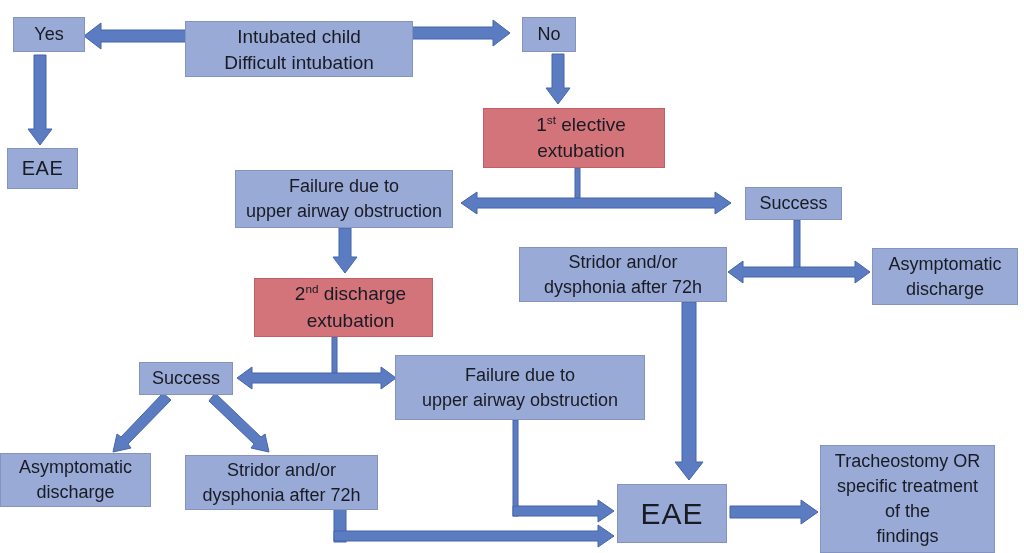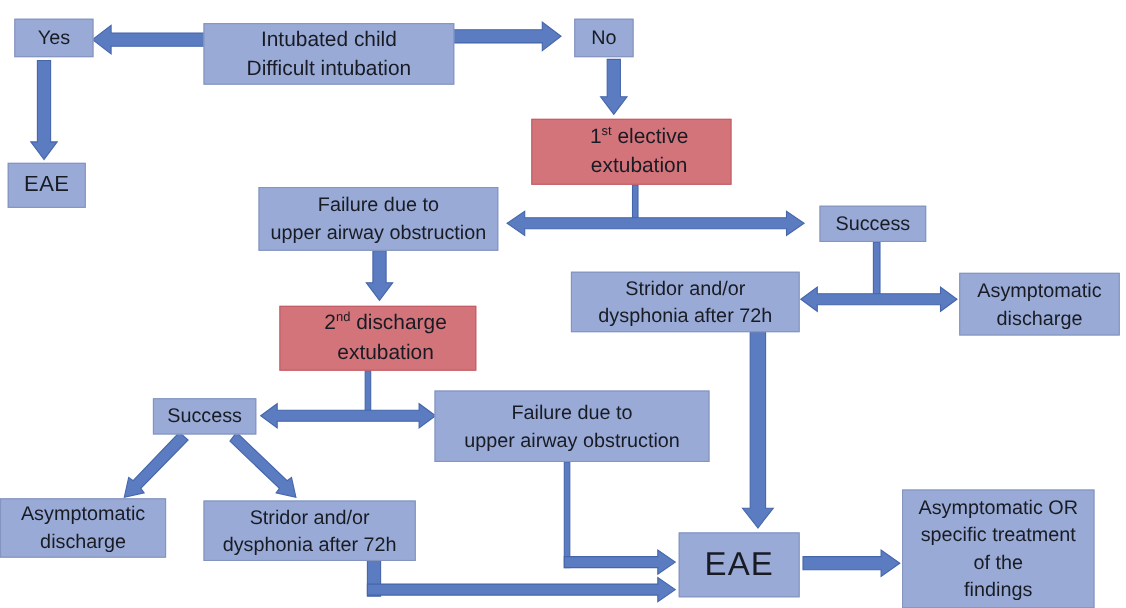--- a/index.html
+++ b/index.html
@@ -134,19 +134,19 @@
   <div class="node blue fs18" style="left:185px; top:455px; width:193px; height:55px;">
     <span>Stridor and/or
 dysphonia after 72h</span>
   </div>
 
   <div class="node blue fs30" style="left:617px; top:484px; width:110px; height:59px;">
     <span>EAE</span>
   </div>
 
   <div class="node blue fs18" style="left:820px; top:445px; width:175px; height:108px;">
-    <span>Asymptomatic OR
+    <span>Tracheostomy OR
 specific treatment
 of the
 findings</span>
   </div>
 
 </div>
 
 </body></html>

